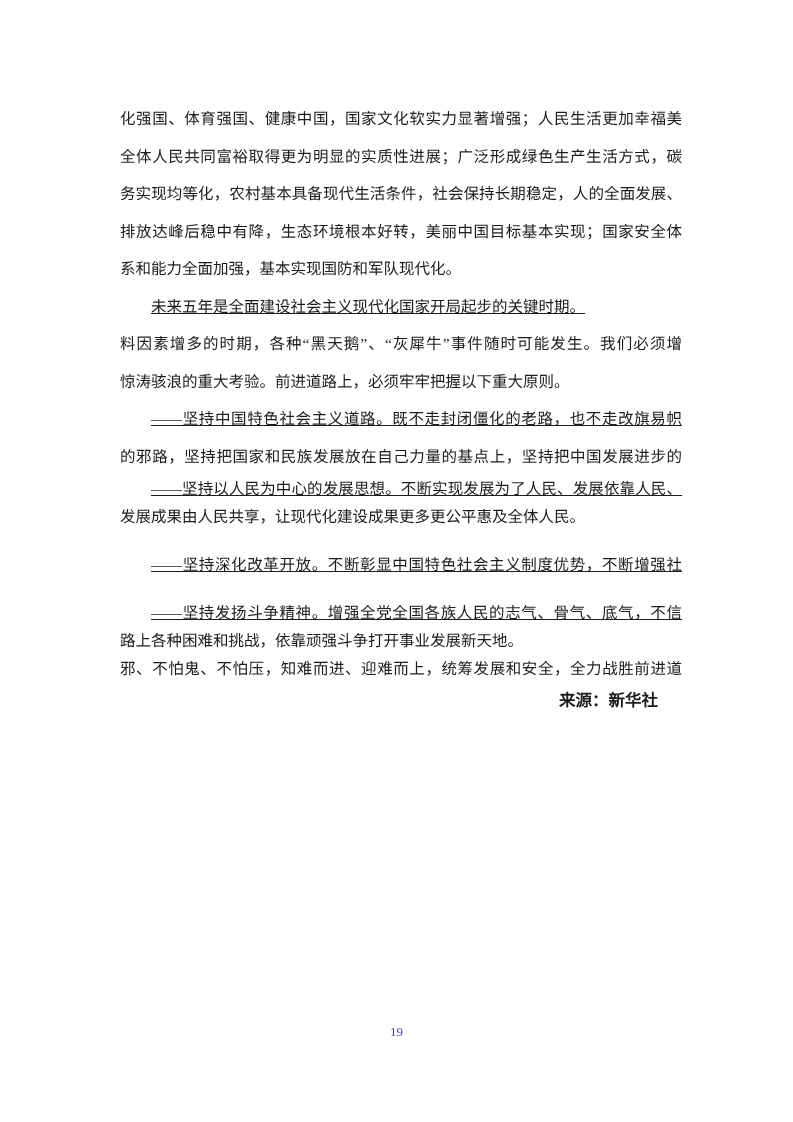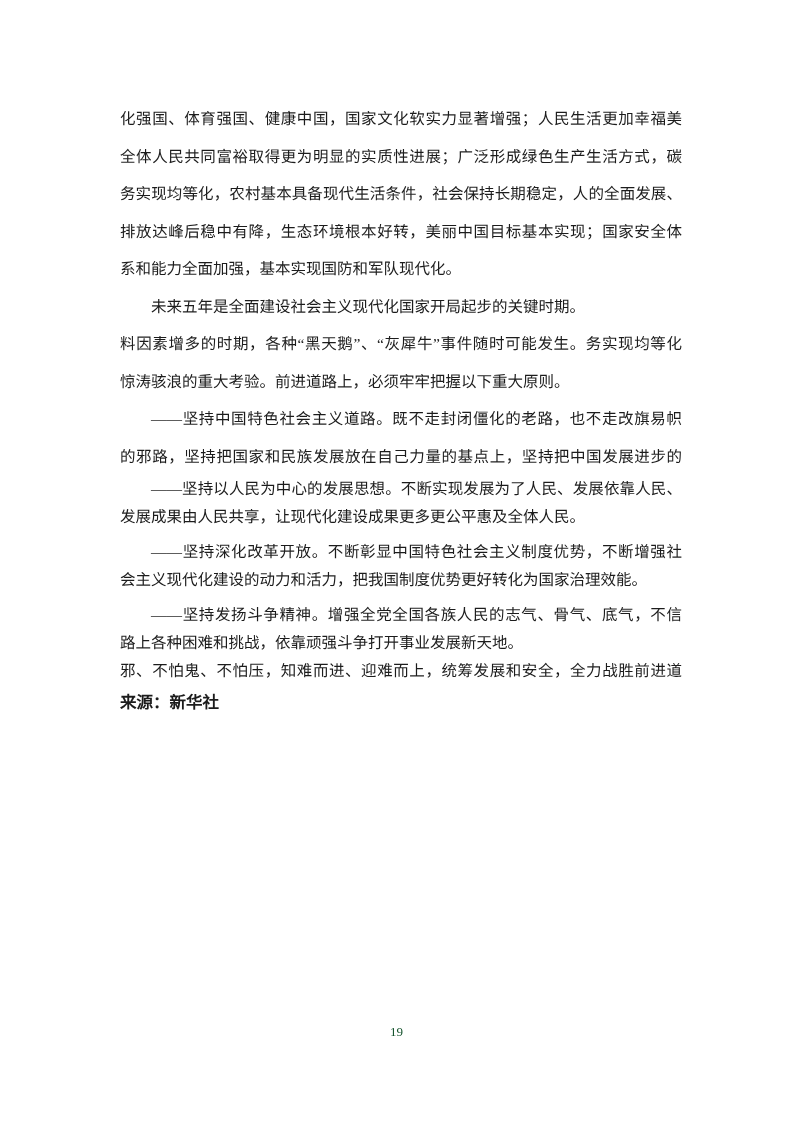--- a/index.html
+++ b/index.html
@@ -19,78 +19,77 @@
   .content {
     position: absolute;
     left: 120px;
     top: 100px;
     width: 562px;
     font-size: 15.5px;
   }
   .para { margin: 0; padding: 0; }
   .para.wide .tline { line-height: 37.5px; }
   .para.tight .tline { line-height: 28px; }
-  .para.tight + .para.tight { margin-top: 7px; }
+  .para.tight + .para.tight { margin-top: 20px; }
   .tline {
     text-align: justify;
     white-space: nowrap;
     overflow: hidden;
     height: auto;
   }
   .tline.just { text-align-last: justify; }
-  .tline.indent { text-indent: 2em; }
+  .tline.indent { text-indent: 2em; text-decoration: underline; }
   .source {
     font-weight: bold;
-    text-align: left;
+    text-align: right;
     padding-right: 24px;
     margin-top: 6px;
     font-size: 16.5px;
     line-height: 24px;
   }
   .footer {
     position: absolute;
     left: 0;
     right: 0;
     top: 1024px;
     text-align: center;
     font-size: 13px;
-    color: #14532d;
+    color: #6d28d9;
   }
 </style>
 </head>
 <body>
 
 <div class="page">
   <div class="content">
 
     <div class="para wide">
         <div class="tline just">化强国、体育强国、健康中国，国家文化软实力显著增强；人民生活更加幸福美</div>
         <div class="tline just">全体人民共同富裕取得更为明显的实质性进展；广泛形成绿色生产生活方式，碳</div>
         <div class="tline just">务实现均等化，农村基本具备现代生活条件，社会保持长期稳定，人的全面发展、</div>
         <div class="tline just">排放达峰后稳中有降，生态环境根本好转，美丽中国目标基本实现；国家安全体</div>
         <div class="tline">系和能力全面加强，基本实现国防和军队现代化。</div>
       </div>
       <div class="para wide">
         <div class="tline indent">未来五年是全面建设社会主义现代化国家开局起步的关键时期。</div>
       </div>
       <div class="para wide">
-        <div class="tline just">料因素增多的时期，各种“黑天鹅”、“灰犀牛”事件随时可能发生。务实现均等化</div>
+        <div class="tline just">料因素增多的时期，各种“黑天鹅”、“灰犀牛”事件随时可能发生。我们必须增</div>
         <div class="tline">惊涛骇浪的重大考验。前进道路上，必须牢牢把握以下重大原则。</div>
       </div>
       <div class="para wide">
         <div class="tline just indent">——坚持中国特色社会主义道路。既不走封闭僵化的老路，也不走改旗易帜</div>
         <div class="tline just">的邪路，坚持把国家和民族发展放在自己力量的基点上，坚持把中国发展进步的</div>
       </div>
       <div class="para tight">
         <div class="tline just indent">——坚持以人民为中心的发展思想。不断实现发展为了人民、发展依靠人民、</div>
         <div class="tline">发展成果由人民共享，让现代化建设成果更多更公平惠及全体人民。</div>
       </div>
       <div class="para tight">
         <div class="tline just indent">——坚持深化改革开放。不断彰显中国特色社会主义制度优势，不断增强社</div>
-        <div class="tline">会主义现代化建设的动力和活力，把我国制度优势更好转化为国家治理效能。</div>
       </div>
       <div class="para tight">
         <div class="tline just indent">——坚持发扬斗争精神。增强全党全国各族人民的志气、骨气、底气，不信</div>
         <div class="tline">路上各种困难和挑战，依靠顽强斗争打开事业发展新天地。</div>
         <div class="tline just">邪、不怕鬼、不怕压，知难而进、迎难而上，统筹发展和安全，全力战胜前进道</div>
       </div>
       <div class="source">来源：新华社</div>
   </div>
   <div class="footer">19</div>
 </div>

